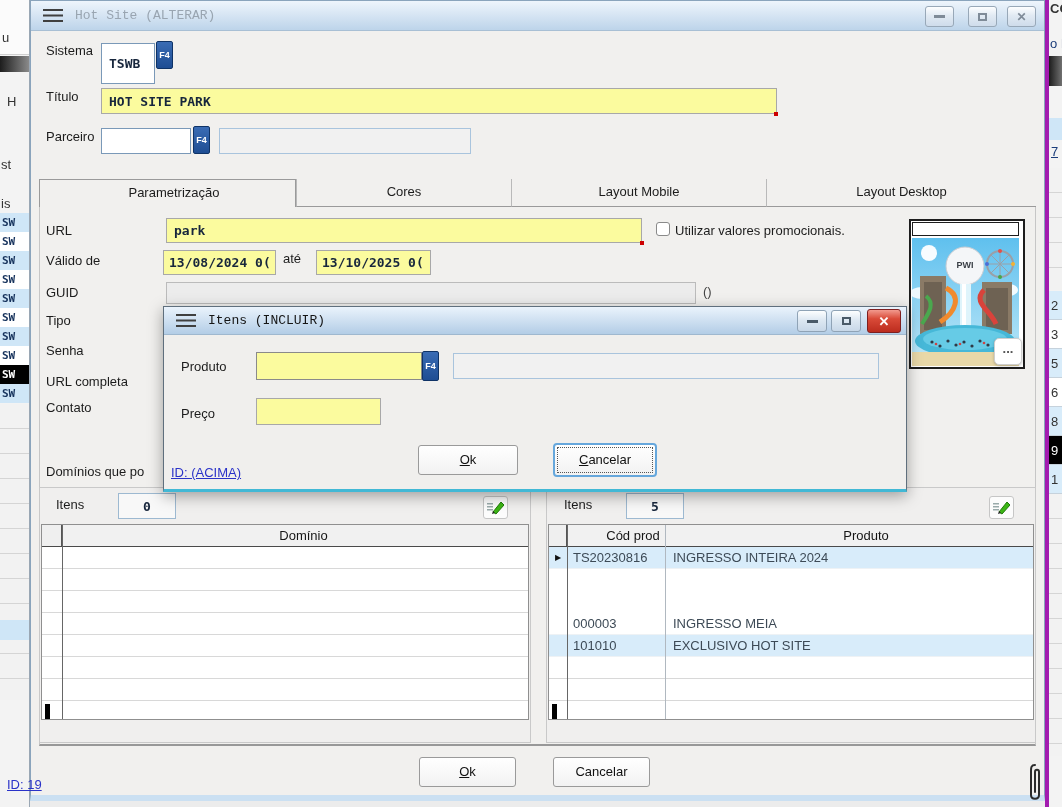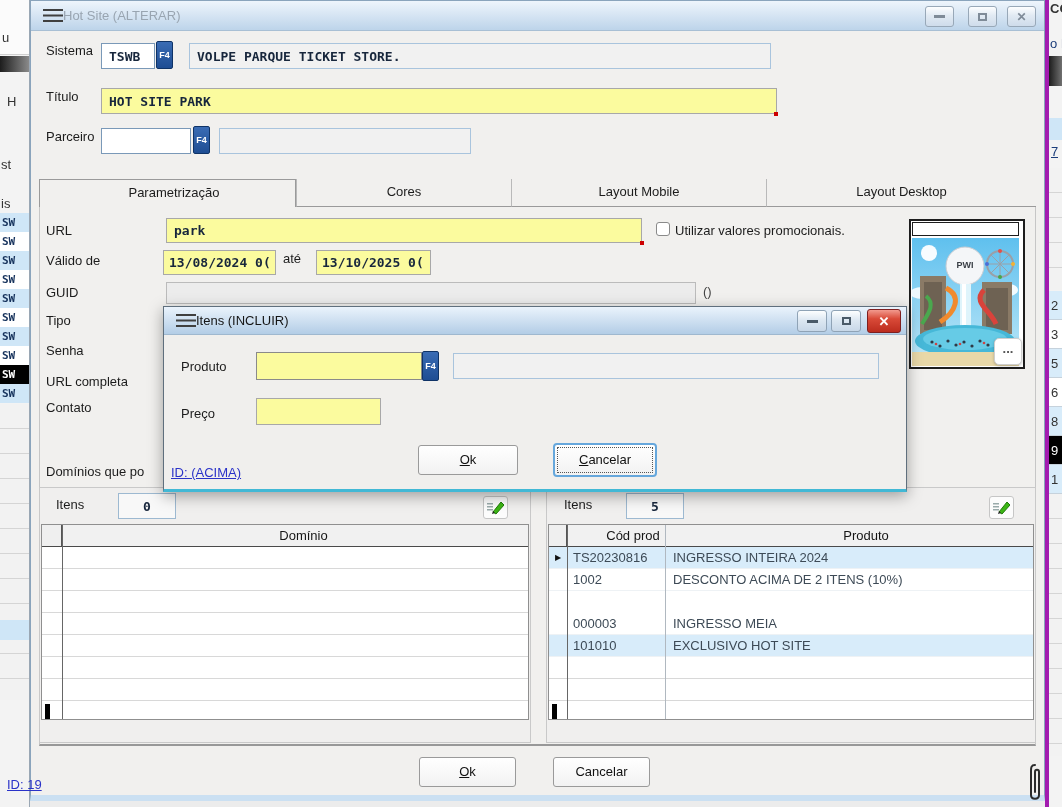--- a/index.html
+++ b/index.html
@@ -23,21 +23,21 @@
              line-height:29px; padding-left:2px; border-bottom:1px solid #c6d2dc; overflow:hidden; }
 
   
   #mainwin { position:absolute; left:30px; top:0; width:1015px; height:801px; z-index:10;
              background:#f1f0ee; border:1px solid #8aa4bc; border-bottom:6px solid #cbe0f2; }
   .titlebar { position:absolute; left:0; top:0; right:0; height:30px;
               background:linear-gradient(#eef5fc,#bdd4ea); border-bottom:1px solid #a8bfd4;
               display:flex; align-items:center; }
   .bars { width:20px; height:2.5px; background:#3f3f3f; box-shadow:0 5.5px 0 #3f3f3f, 0 11px 0 #3f3f3f;
           margin:-11px 0 0 12px; }
-  .wtitle { color:#99a5b1; }
+  .wtitle { margin-left:12px; color:#99a5b1;font-family:Liberation Mono, monospace; }
   .winbtn { position:absolute; top:5px; width:29px; height:21px; border:1px solid #98a8b8; border-radius:3px;
             background:linear-gradient(#fdfeff,#e1eaf3 45%,#cfdceb); display:flex; align-items:center; justify-content:center; }
   .g-min { width:11px; height:3px; background:#7f8b98; }
   .g-max { width:9px; height:8px; border:2px solid #7f8b98; }
   .g-x   { font-size:12px; font-weight:bold; color:#7f8b98; line-height:1; }
 
   .lbl { position:absolute; color:#1c1c1c; white-space:nowrap; }
   .val { font-family:"DejaVu Sans Mono",monospace; font-weight:bold; color:#17263c; font-size:13px; }
   .field { position:absolute; display:flex; align-items:center; padding-left:7px; overflow:hidden; white-space:nowrap; }
   .yellow { background:#fbfb9e; border:1px solid #a8a8a8; }
@@ -149,23 +149,22 @@
         <div class="g-min"></div>
       </div>
     <div class="winbtn" style="left:937px;">
         <div class="g-max"></div>
       </div>
     <div class="winbtn" style="left:976px;">
         <div class="g-x">✕</div>
       </div>
 
     <div class="lbl" style="left:15px;top:42px;">Sistema</div>
-    <div class="field white val" style="left:70px;top:42px;width:54px;height:26px;text-align:right;">TSWB</div>
+    <div class="field white val" style="left:70px;top:42px;width:54px;height:41px;text-align:right;">TSWB</div>
     <div class="f4" style="left:125px;top:40px;height:28px;">F4</div>
-    <div class="field ro val" style="left:158px;top:42px;width:582px;height:26px;">VOLPE PARQUE TICKET STORE.</div>
 
     <div class="lbl" style="left:15px;top:88px;">Título</div>
     <div class="field yellow val" style="left:70px;top:87px;width:676px;height:26px;">HOT SITE PARK</div>
     <div class="reqdot" style="left:743px;top:111px;"></div>
 
     <div class="lbl" style="left:15px;top:128px;">Parceiro</div>
     <div class="field white val" style="left:70px;top:127px;width:90px;height:26px;"></div>
     <div class="f4" style="left:162px;top:125px;height:28px;">F4</div>
     <div class="field ro val" style="left:188px;top:127px;width:252px;height:26px;"></div>
 
@@ -289,25 +288,20 @@
       <div class="ghead">
         <div style="width:18px;height:100%;border-right:1px solid #555;background:#efefef;flex:none;"></div>
         <div class="htxt" style="width:98px;flex:none;">Cód prod</div>
         <div class="htxt" style="flex:1;">Produto</div>
       </div>
       <div class="drow alt" style="top:22px;">
         <div class="dcel-sel">▶</div>
         <div class="dcel-cod">TS20230816</div>
         <div class="dcel-pro">INGRESSO INTEIRA 2024</div>
       </div>
-      <div class="drow" style="top:44px;">
-        <div class="dcel-sel"></div>
-        <div class="dcel-cod">1002</div>
-        <div class="dcel-pro">DESCONTO ACIMA DE 2 ITENS (10%)</div>
-      </div>
       <div class="drow" style="top:88px;">
         <div class="dcel-sel"></div>
         <div class="dcel-cod">000003</div>
         <div class="dcel-pro">INGRESSO MEIA</div>
       </div>
       <div class="drow alt" style="top:110px;">
         <div class="dcel-sel"></div>
         <div class="dcel-cod">101010</div>
         <div class="dcel-pro">EXCLUSIVO HOT SITE</div>
       </div>

